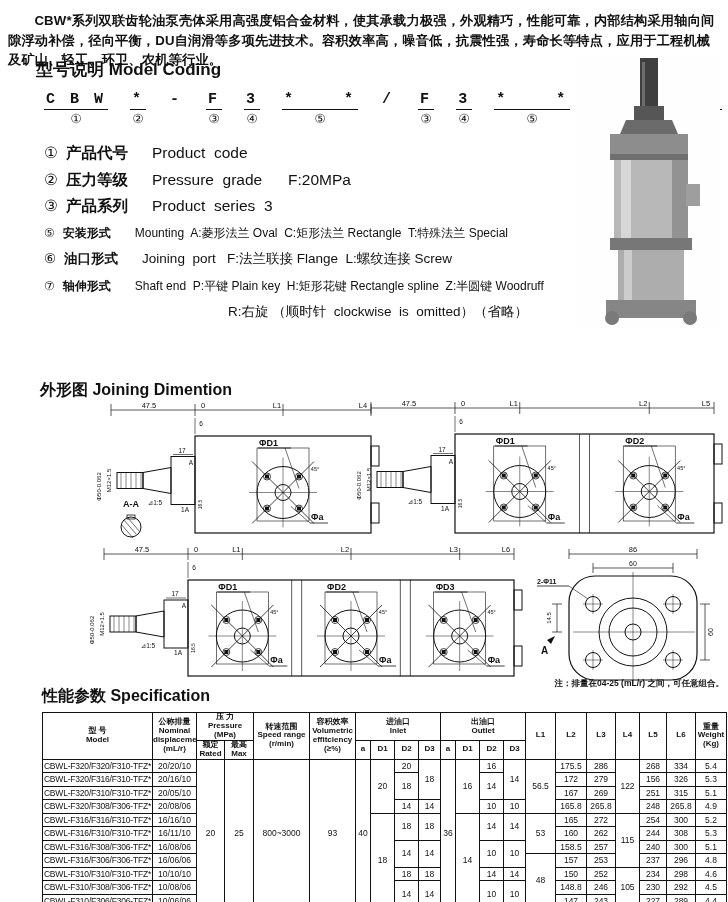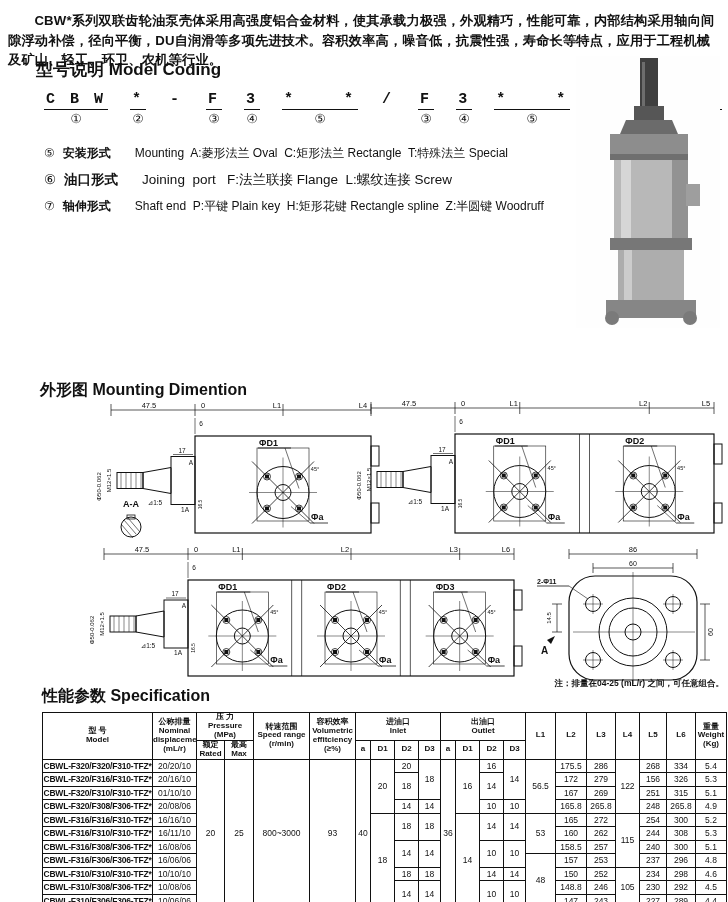--- a/index.html
+++ b/index.html
@@ -30,21 +30,21 @@
   #pump2{left:88px;top:544px;width:440px;height:142px;}
   #flange-svg{left:533px;top:544px;width:193px;height:144px;}
   .h-spec{position:absolute;top:686px;left:42px;font-size:16px;font-weight:700;margin:0;}
   .spec-note{position:absolute;top:678px;right:4px;font-size:8.5px;font-weight:700;}
   #spec-table{position:absolute;top:712px;left:42px;width:684px;border-collapse:collapse;
               table-layout:fixed;}
   #spec-table th,#spec-table td{border:1px solid #111;padding:0;text-align:center;overflow:hidden;}
   #spec-table thead th{font-size:8px;font-weight:700;white-space:pre-line;line-height:1.12;}
   tr.h1 th{height:27px;} tr.h2 th{height:13px;}
   #spec-table tbody td{height:12.5px;line-height:1.05;font-size:8.5px;vertical-align:middle;}
-  td.model-cell{text-align:left;font-weight:700;font-size:7.6px;letter-spacing:-.2px;
+  td.model-cell{text-align:left;font-weight:400;font-size:7.6px;letter-spacing:-.2px;
                 padding-left:2px;white-space:nowrap;margin-top:22px;}
 </style>
 </head>
 <body>
 
 <div class="intro">CBW*系列双联齿轮油泵壳体采用高强度铝合金材料，使其承载力极强，外观精巧，性能可靠，内部结构采用轴向间隙浮动补偿，径向平衡，DU自润滑等多项先进技术。容积效率高，噪音低，抗震性强，寿命长等特点，应用于工程机械及矿山、轻工、环卫、农机等行业。</div>
 
 <h2 class="h-model">型号说明 Model Coding</h2>
 
 <div class="code-line" id="code-line">
@@ -104,23 +104,27 @@
       <div class="seg-t">Z</div>
       <div class="seg-c">⑧</div>
     </div>
     <div class="seg u">
       <div class="seg-t">*</div>
       <div class="seg-c">⑨</div>
     </div>
   </div>
 
 <div class="items" id="mc-items">
+    <div class="item lg"><span class="num">①</span><span class="zh">产品代号</span><span class="en">Product  code</span></div>
+    <div class="item lg"><span class="num">②</span><span class="zh">压力等级</span><span class="en">Pressure  grade      F:20MPa</span></div>
+    <div class="item lg"><span class="num">③</span><span class="zh">产品系列</span><span class="en">Product  series  3</span></div>
     <div class="item sm"><span class="num">⑤</span><span class="zh">安装形式</span><span class="en">Mounting  A:菱形法兰 Oval  C:矩形法兰 Rectangle  T:特殊法兰 Special</span></div>
     <div class="item md"><span class="num">⑥</span><span class="zh">油口形式</span><span class="en">Joining  port   F:法兰联接 Flange  L:螺纹连接 Screw</span></div>
     <div class="item sm"><span class="num">⑦</span><span class="zh">轴伸形式</span><span class="en">Shaft end  P:平键 Plain key  H:矩形花键 Rectangle spline  Z:半圆键 Woodruff</span></div>
+    <div class="item-cont">R:右旋 （顺时针  clockwise  is  omitted）（省略）</div>
   </div>
 
 <svg class="photo" width="144" height="272" viewBox="0 0 144 272">
   <rect x="0" y="0" width="144" height="272" fill="#fefefe"></rect>
   <rect x="64" y="2" width="18" height="50" fill="#3f3f3f"></rect>
   <rect x="66" y="6" width="3" height="44" fill="#6d6d6d"></rect>
   <rect x="58" y="50" width="30" height="14" fill="#565656"></rect>
   <polygon points="50,64 96,64 102,78 44,78" fill="#6b6b6b"></polygon>
   <rect x="34" y="78" width="78" height="26" fill="#8d8d8d"></rect>
   <rect x="34" y="98" width="78" height="6" fill="#6f6f6f"></rect>
@@ -129,21 +133,21 @@
   <rect x="96" y="104" width="16" height="78" fill="#929292"></rect>
   <rect x="110" y="128" width="14" height="22" fill="#9e9e9e"></rect>
   <rect x="34" y="182" width="82" height="12" fill="#777777"></rect>
   <rect x="42" y="194" width="66" height="50" fill="#adadad"></rect>
   <rect x="48" y="194" width="8" height="50" fill="#cccccc"></rect>
   <rect x="30" y="244" width="90" height="18" fill="#868686"></rect>
   <circle cx="36" cy="262" r="7" fill="#7a7a7a"></circle>
   <circle cx="114" cy="262" r="7" fill="#7a7a7a"></circle>
 </svg>
 
-<h2 class="h-outline">外形图 Mounting Dimention</h2>
+<h2 class="h-outline">外形图 Joining Dimention</h2>
 
 <svg id="pump0" class="drawing" viewBox="0 0 290 143">
     <line x1="16" y1="10" x2="276" y2="10" stroke="#111" stroke-width="0.7"></line>
     <line x1="16" y1="4" x2="16" y2="16" stroke="#111" stroke-width="0.7"></line>
     <line x1="100" y1="4" x2="100" y2="16" stroke="#111" stroke-width="0.7"></line>
     <line x1="188" y1="4" x2="188" y2="16" stroke="#111" stroke-width="0.7"></line>
     <line x1="276" y1="4" x2="276" y2="16" stroke="#111" stroke-width="0.7"></line>
     <text x="54" y="8" font-size="7.5" text-anchor="middle" fill="#111" font-family="&quot;Liberation Sans&quot;,sans-serif">47.5</text>
     <text x="108" y="8" font-size="7.5" text-anchor="middle" fill="#111" font-family="&quot;Liberation Sans&quot;,sans-serif">0</text>
     <text x="182" y="8" font-size="7.5" text-anchor="middle" fill="#111" font-family="&quot;Liberation Sans&quot;,sans-serif">L1</text>
@@ -528,21 +532,21 @@
         <td rowspan="2">18</td>
         <td rowspan="2">14</td>
         <td>172</td>
         <td>279</td>
         <td>156</td>
         <td>326</td>
         <td>5.3</td>
       </tr>
       <tr>
         <td class="model-cell">CBWL-F320/F310/F310-TFZ*</td>
-        <td>01/10/10</td>
+        <td>20/05/10</td>
         <td>167</td>
         <td>269</td>
         <td>251</td>
         <td>315</td>
         <td>5.1</td>
       </tr>
       <tr>
         <td class="model-cell">CBWL-F320/F308/F306-TFZ*</td>
         <td>20/08/06</td>
         <td>14</td>

